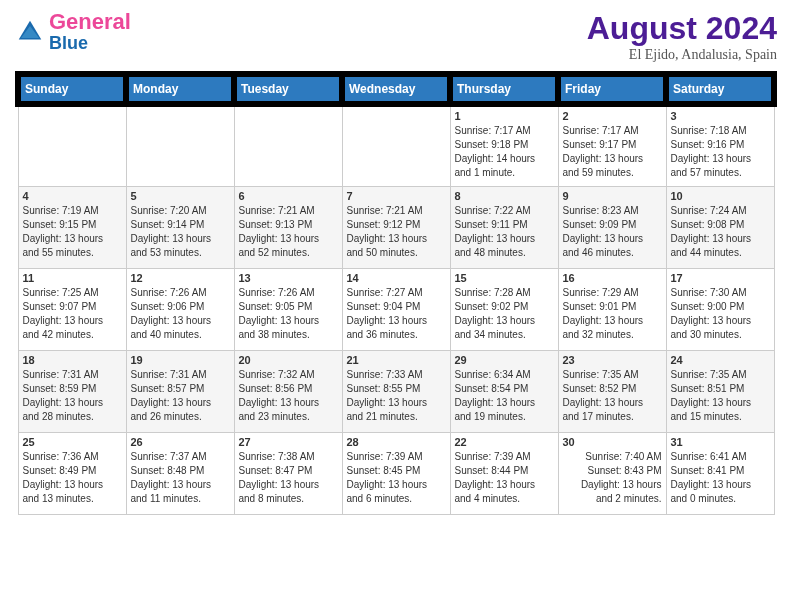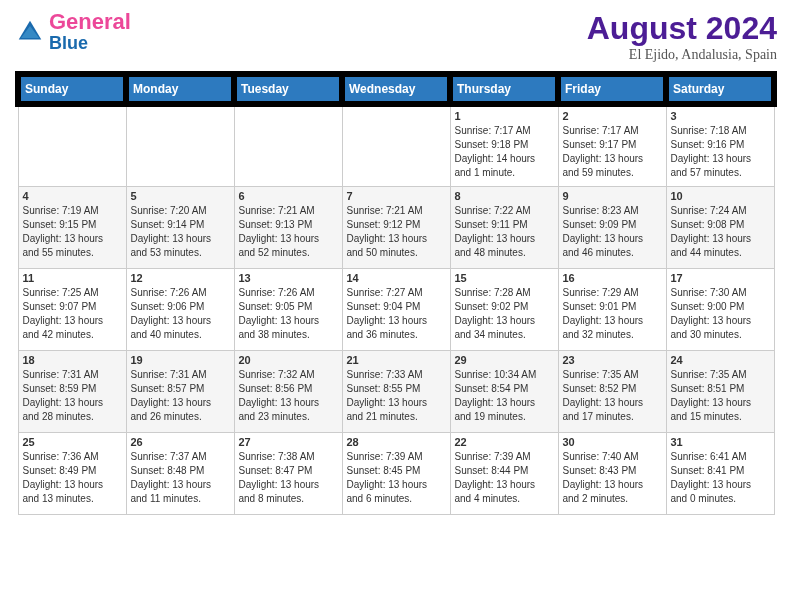--- a/index.html
+++ b/index.html
@@ -288,21 +288,21 @@
           </td>
           <td>
             <span class="day-num">21</span>
             <div class="day-info" style="white-space: pre-line;">Sunrise: 7:33 AM
 Sunset: 8:55 PM
 Daylight: 13 hours
 and 21 minutes.</div>
           </td>
           <td>
             <span class="day-num">29</span>
-            <div class="day-info" style="white-space: pre-line;">Sunrise: 10:34 AM
+            <div class="day-info" style="white-space: pre-line;">Sunrise: 6:34 AM
 Sunset: 8:54 PM
 Daylight: 13 hours
 and 19 minutes.</div>
           </td>
           <td>
             <span class="day-num">23</span>
             <div class="day-info" style="white-space: pre-line;">Sunrise: 7:35 AM
 Sunset: 8:52 PM
 Daylight: 13 hours
 and 17 minutes.</div>
@@ -346,21 +346,21 @@
           </td>
           <td>
             <span class="day-num">22</span>
             <div class="day-info" style="white-space: pre-line;">Sunrise: 7:39 AM
 Sunset: 8:44 PM
 Daylight: 13 hours
 and 4 minutes.</div>
           </td>
           <td>
             <span class="day-num">30</span>
-            <div class="day-info" style="white-space: pre-line;">Sunrise: 7:40 AM
+            <div class="day-info" style="white-space: pre-line; text-align: right;">Sunrise: 7:40 AM
 Sunset: 8:43 PM
 Daylight: 13 hours
 and 2 minutes.</div>
           </td>
           <td>
             <span class="day-num">31</span>
             <div class="day-info" style="white-space: pre-line;">Sunrise: 6:41 AM
 Sunset: 8:41 PM
 Daylight: 13 hours
 and 0 minutes.</div>

